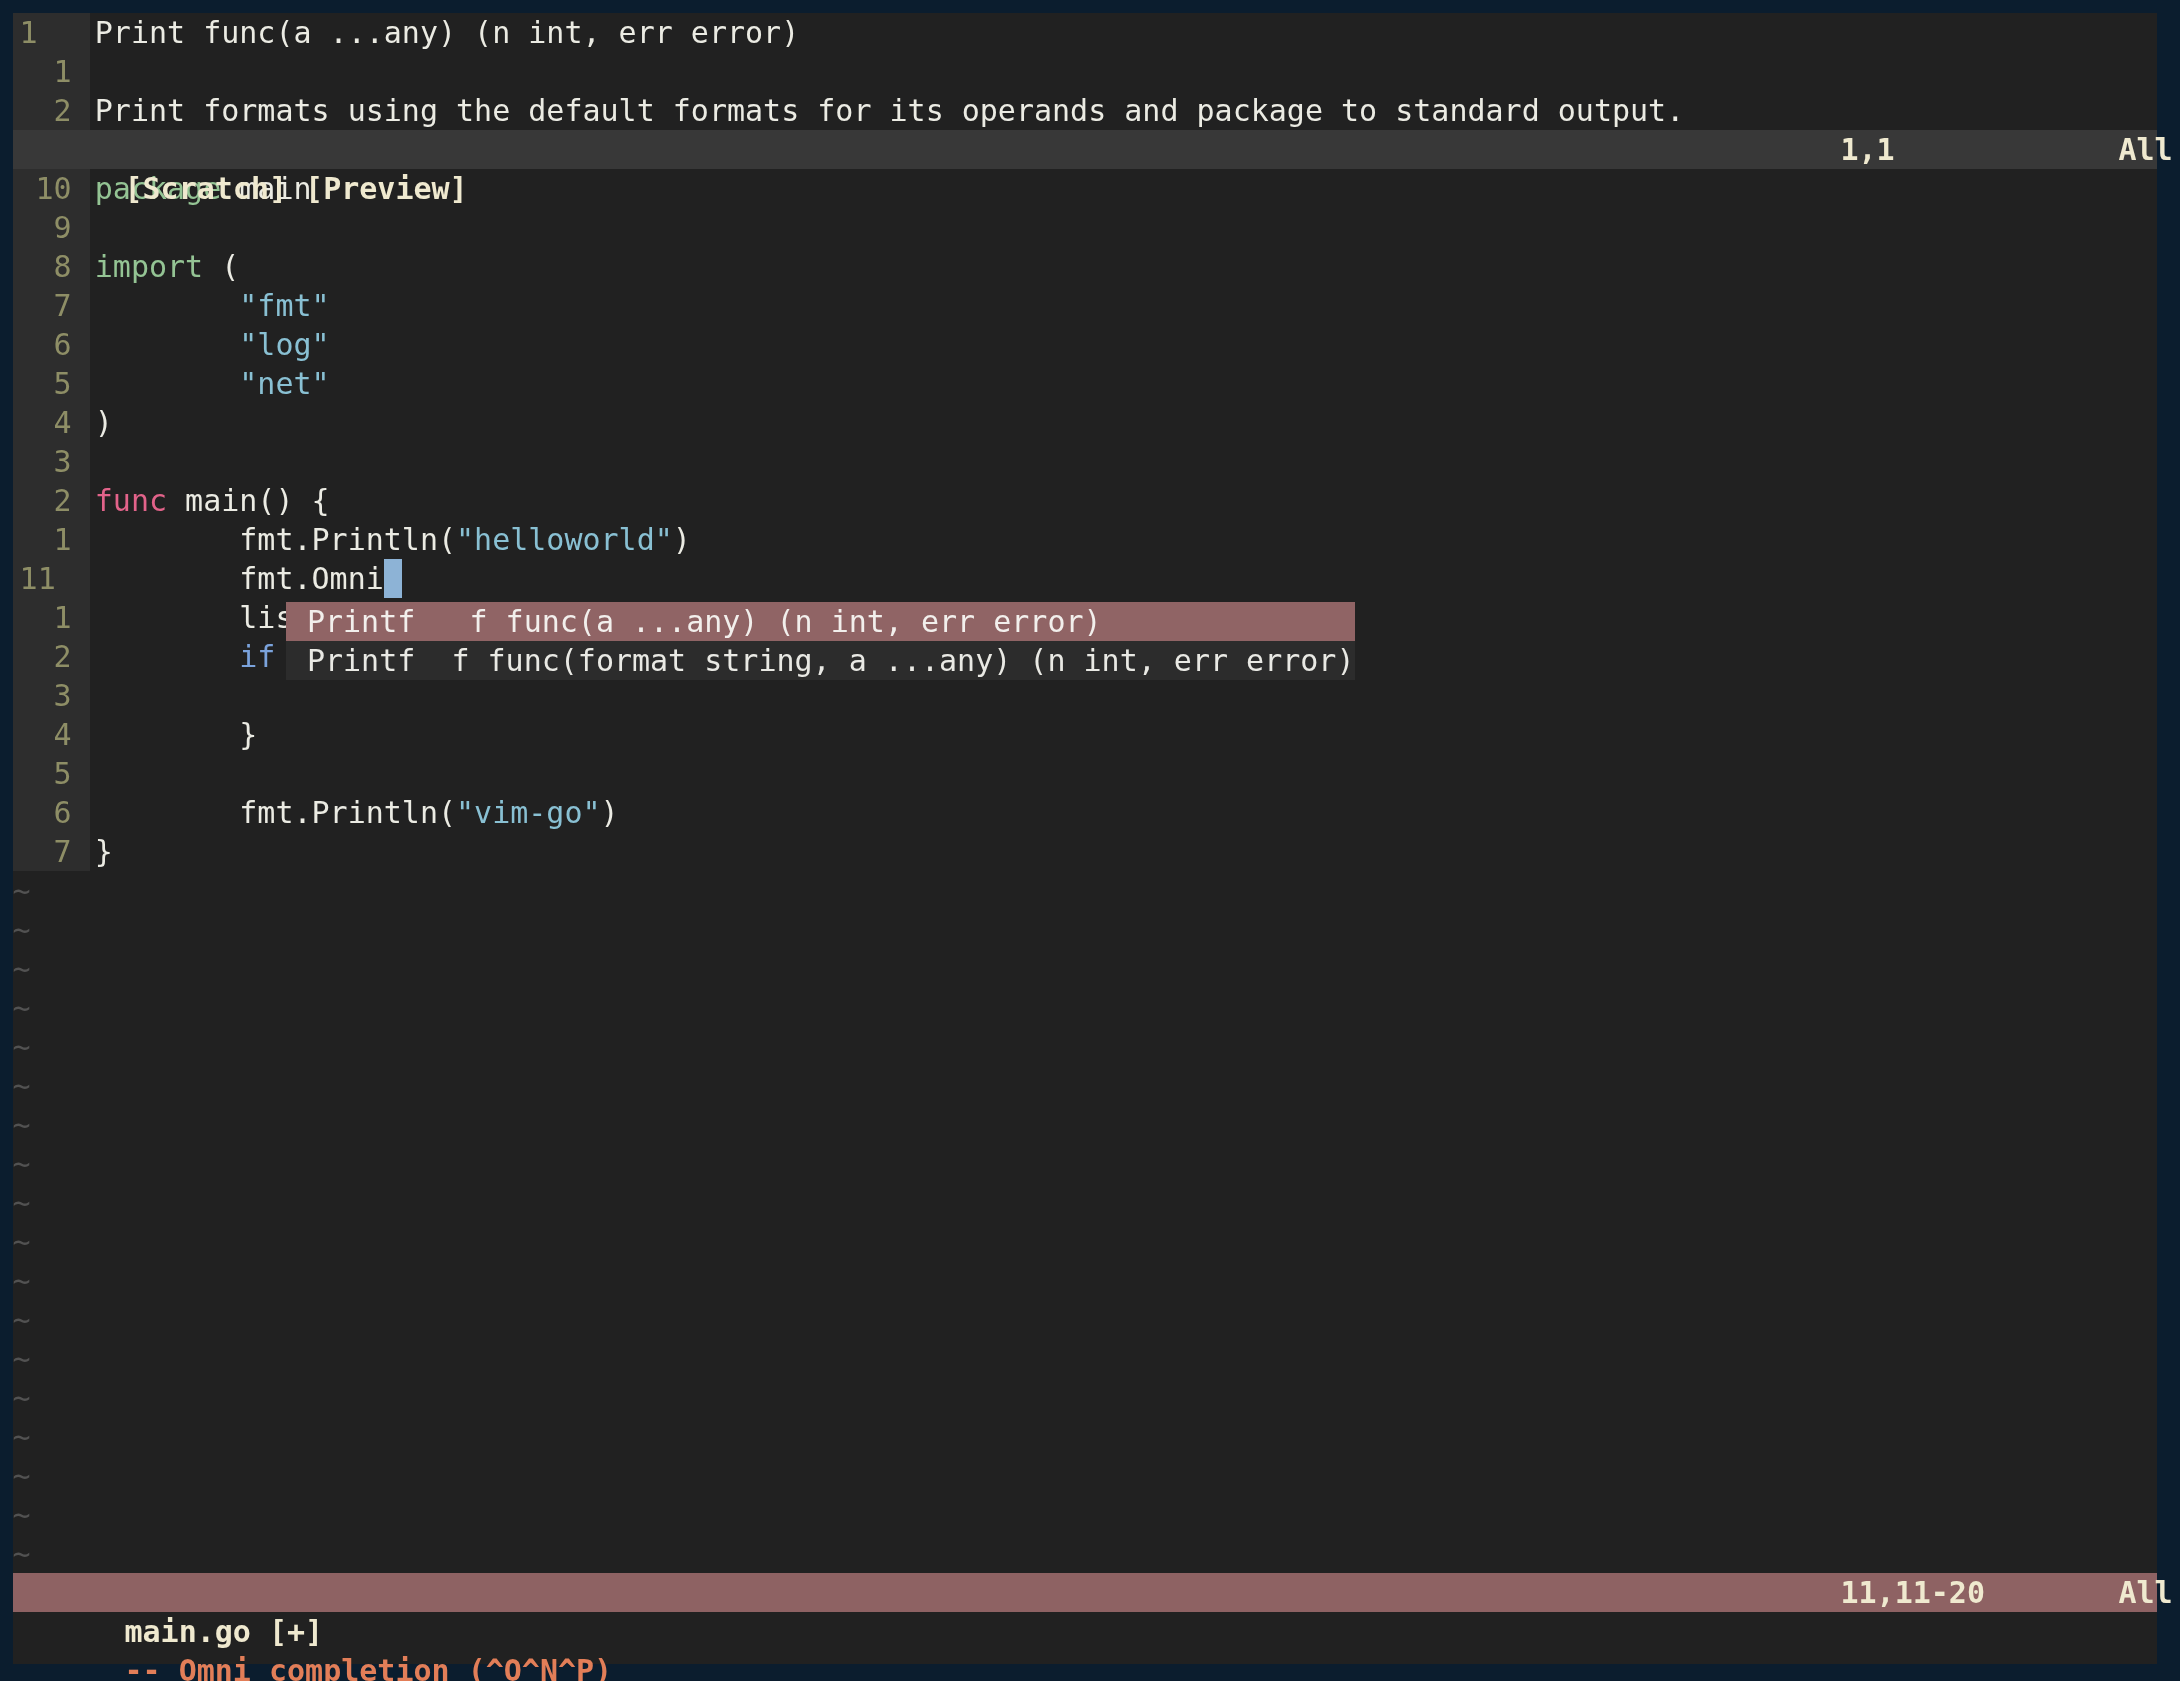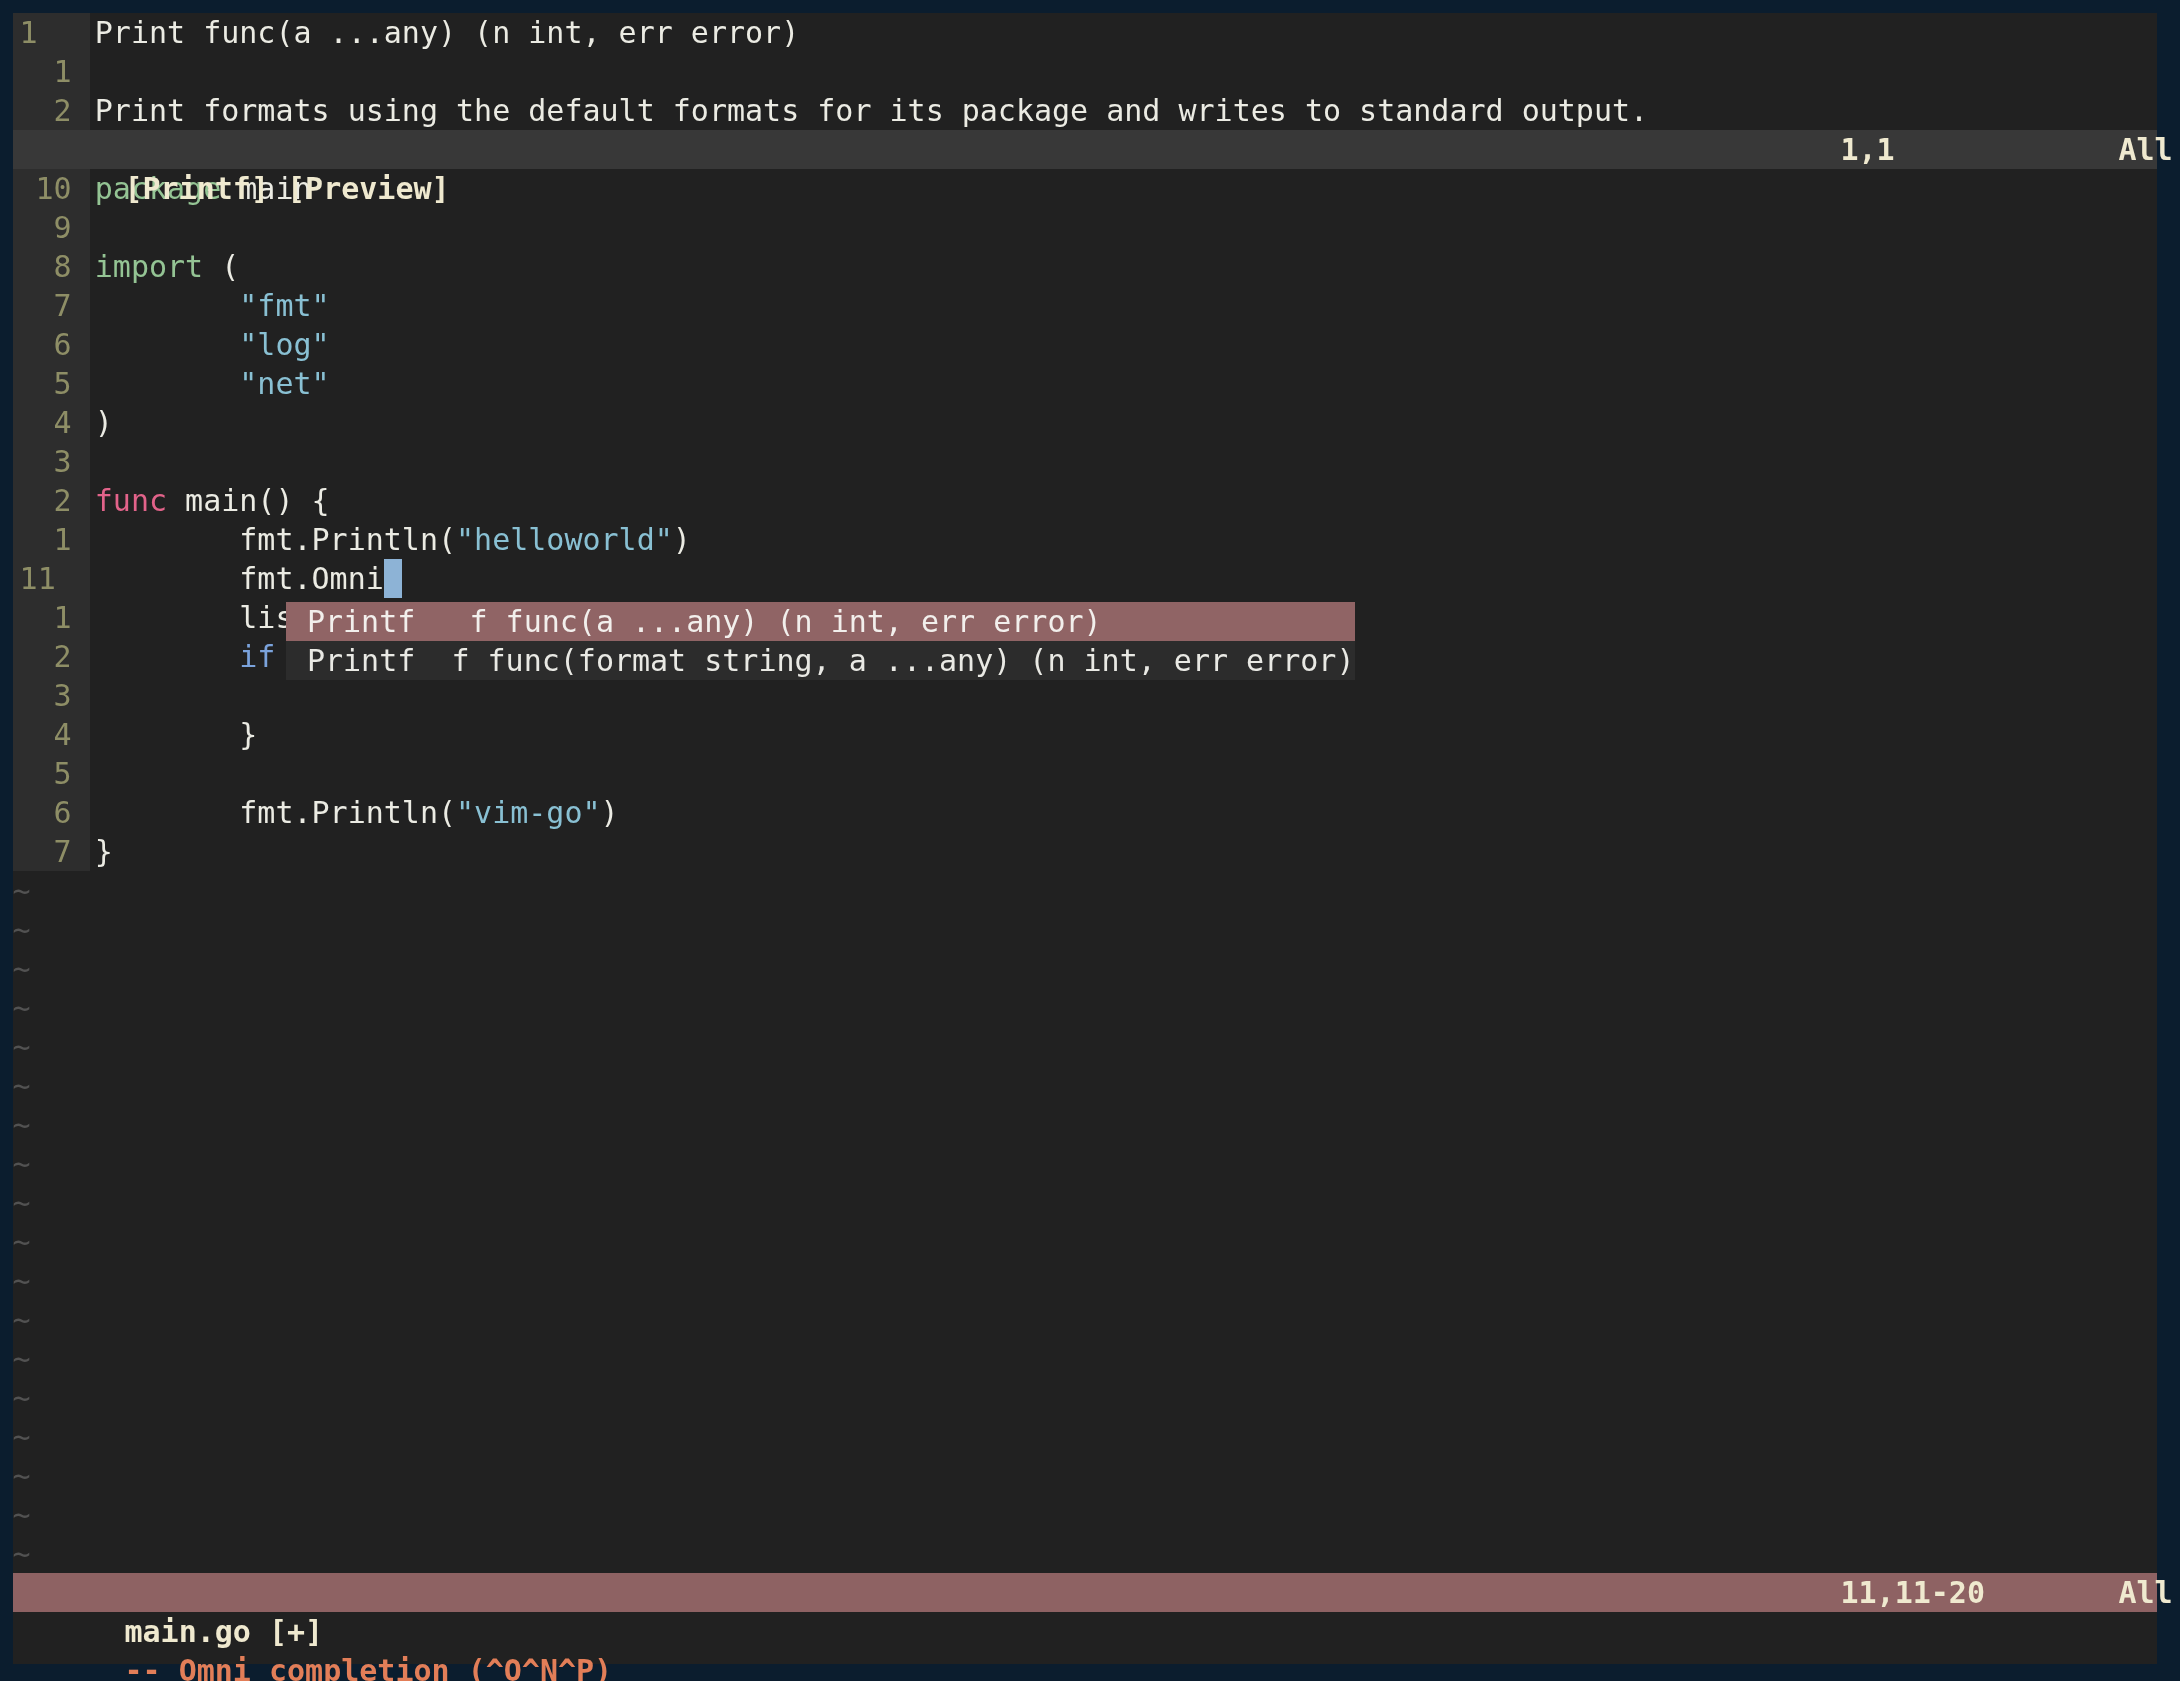--- a/index.html
+++ b/index.html
@@ -55,25 +55,25 @@
 </style>
 </head>
 <body>
 
 <div class="screen">
   <div class="content">
 
     <div id="preview-lines">
         <div class="row"><span class="nr abs">1</span><span class="code"><span class="seg-fg">Print func(a ...any) (n int, err error)</span></span></div>
         <div class="row"><span class="nr">1</span><span class="code"></span></div>
-        <div class="row"><span class="nr">2</span><span class="code"><span class="seg-fg">Print formats using the default formats for its package and writes to standard output.</span></span></div>
+        <div class="row"><span class="nr">2</span><span class="code"><span class="seg-fg">Print formats using the default formats for its operands and package to standard output.</span></span></div>
       </div>
 
     <div class="statusline pv-status">
-      <span>[Printf] [Preview]</span>
+      <span>[Scratch] [Preview]</span>
       <span class="ruler-pos">1,1</span>
       <span class="ruler-all">All</span>
     </div>
 
     <div id="main-lines">
         <div class="row"><span class="nr">10</span><span class="code"><span class="seg-green">package</span><span class="seg-fg"> main</span></span></div>
         <div class="row"><span class="nr">9</span><span class="code"></span></div>
         <div class="row"><span class="nr">8</span><span class="code"><span class="seg-green">import</span><span class="seg-fg"> (</span></span></div>
         <div class="row"><span class="nr">7</span><span class="code"><span class="seg-fg">        </span><span class="seg-str">"fmt"</span></span></div>
         <div class="row"><span class="nr">6</span><span class="code"><span class="seg-fg">        </span><span class="seg-str">"log"</span></span></div>

